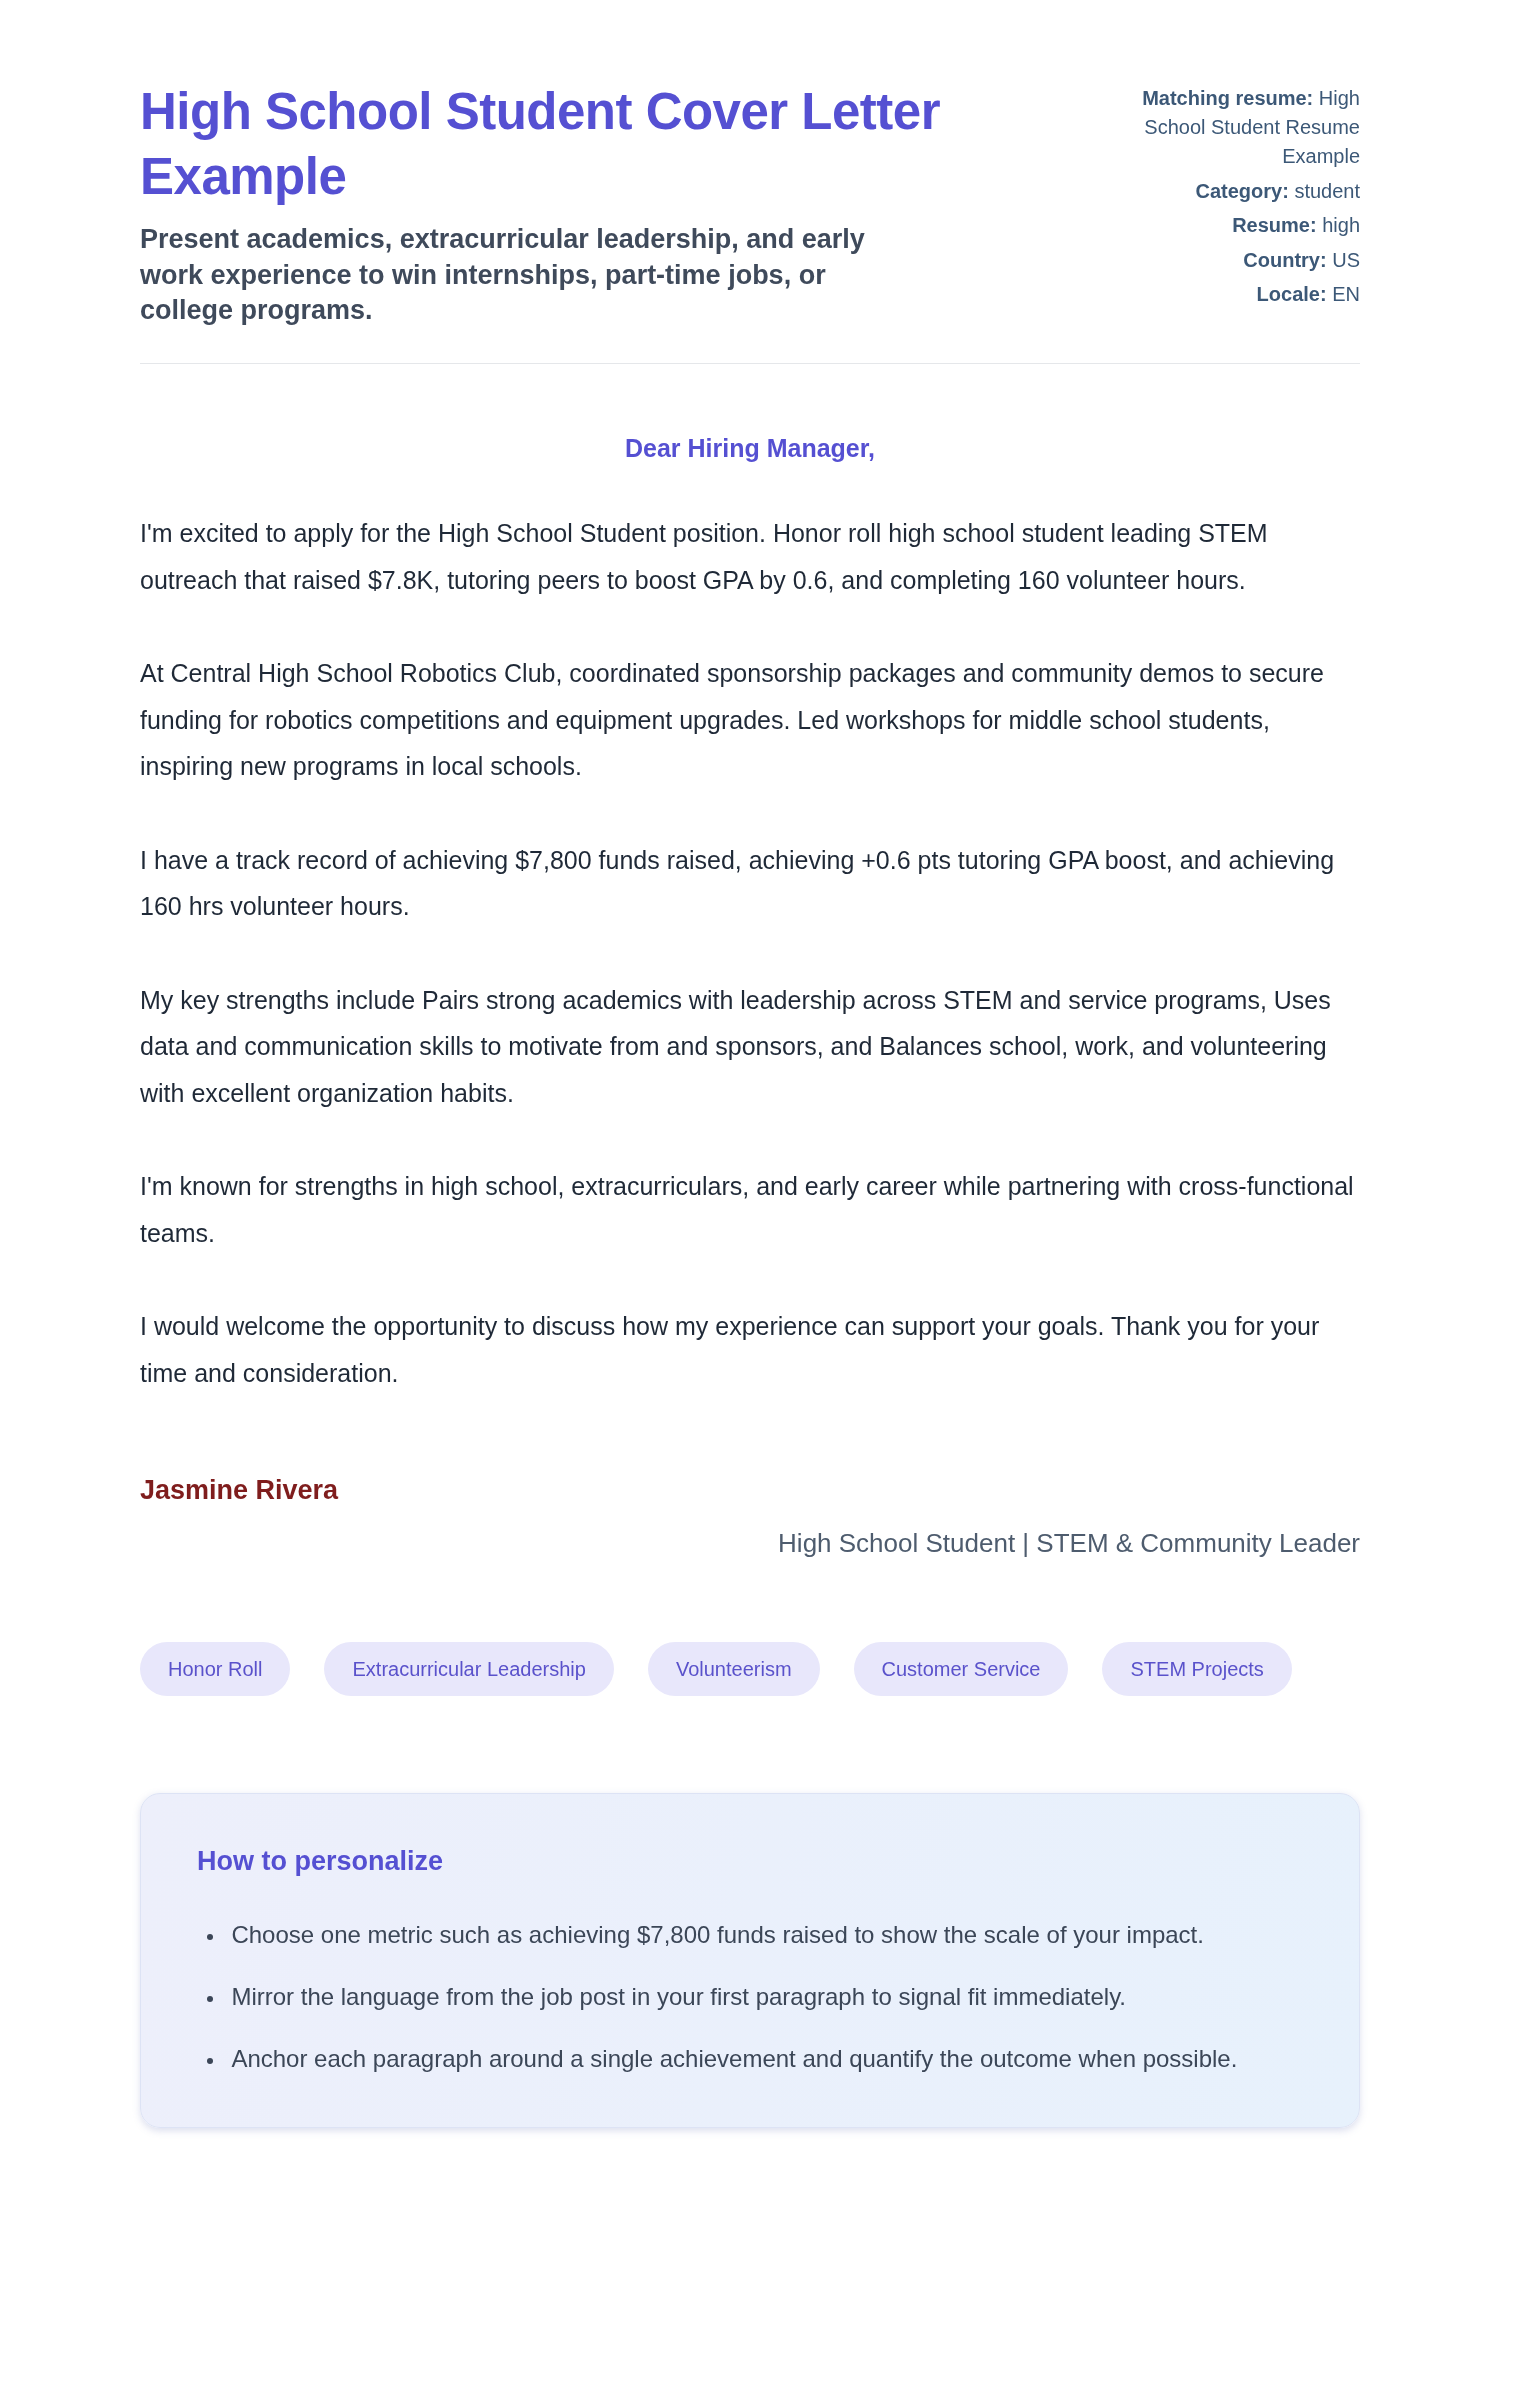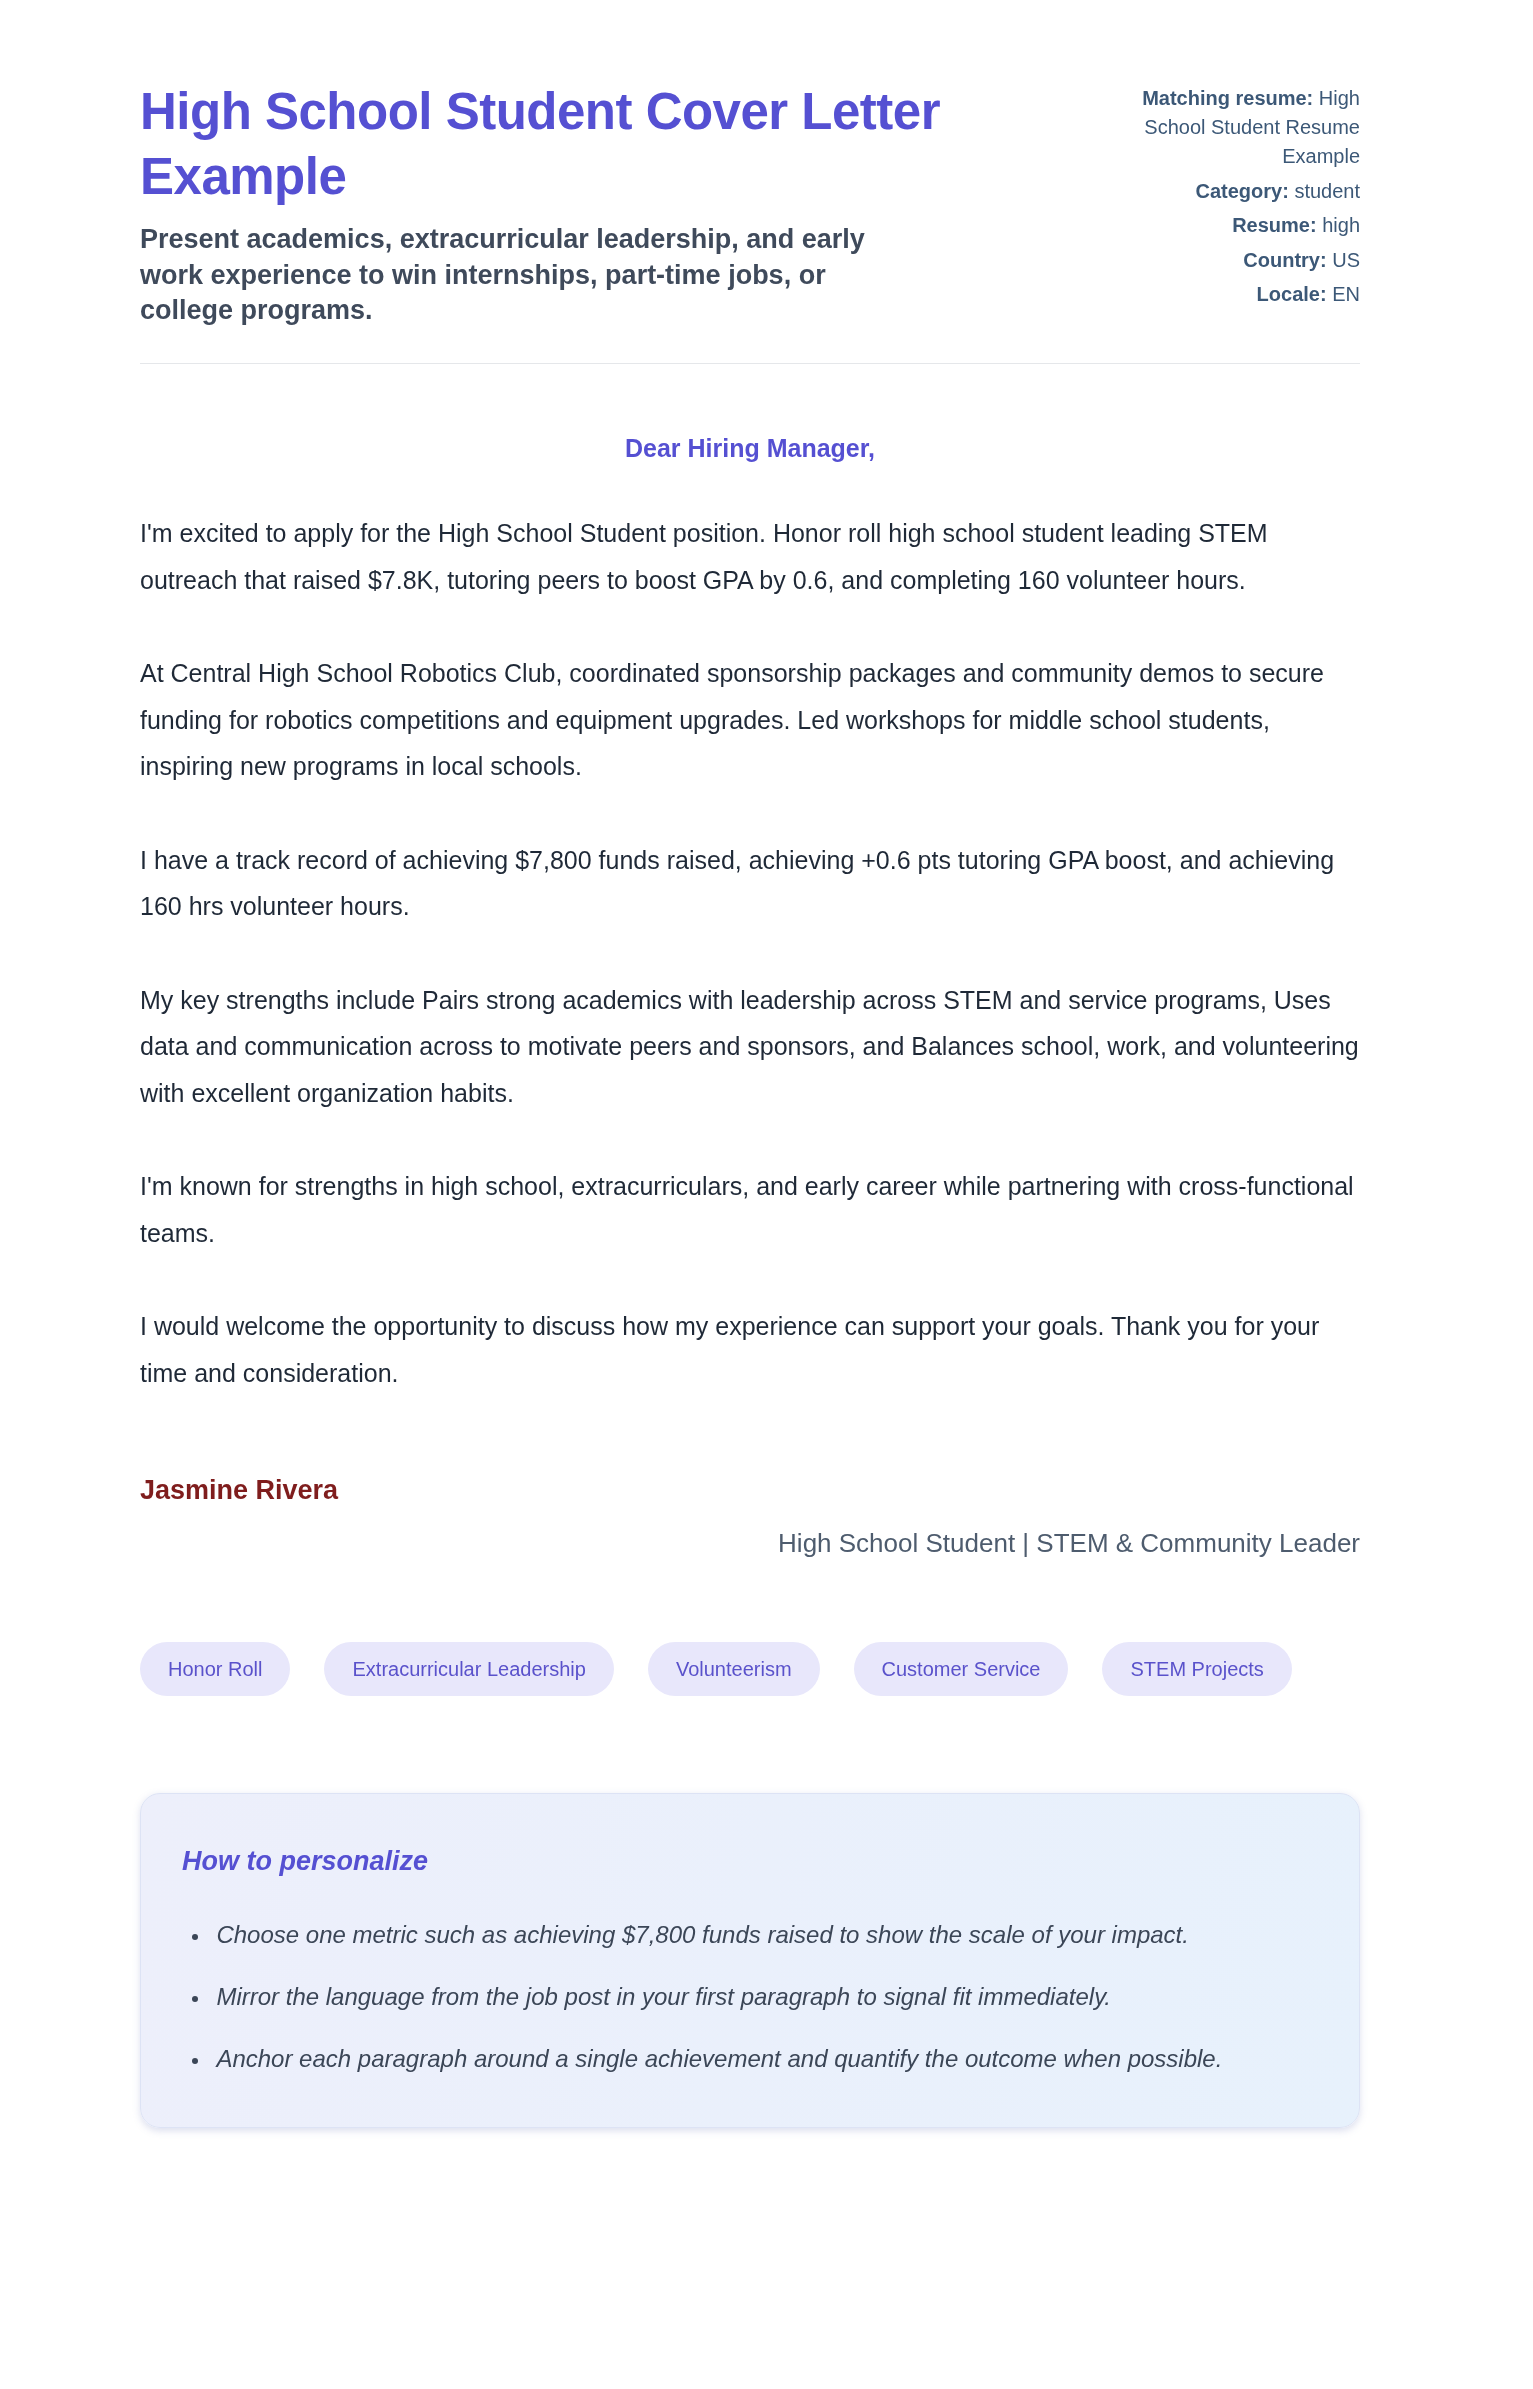--- a/index.html
+++ b/index.html
@@ -103,23 +103,22 @@
     border-radius: 901px;
     white-space: nowrap;
   }
 
   
   .personalize-box {
     margin-top: 97px;
     background: linear-gradient(100deg, #edeffb 0%, #e7f1fc 100%);
     border: 0.9px solid #dde3f5;
     border-radius: 20px;
-    padding: 43px 41px 45px 41px;
+    padding: 43px 41px 45px 56px;
     box-shadow: 0 2.7px 7.2px rgba(120, 130, 190, 0.25);
-    font-style: italic;
   }
   .personalize-heading {
     margin: 9px 0 0 0;
     font-size: 27px;
     font-weight: 700;
     color: #5550d2;
   }
   .personalize-list {
     margin: 36px 0 0 0;
     padding: 0 0 0 29px;
@@ -171,21 +170,21 @@
   </header>
 
   <hr class="divider">
 
   <main>
     <p class="salutation">Dear Hiring Manager,</p>
 
     <p class="para">I'm excited to apply for the High School Student position. Honor roll high school student leading STEM outreach that raised $7.8K, tutoring peers to boost GPA by 0.6, and completing 160 volunteer hours.</p>
     <p class="para">At Central High School Robotics Club, coordinated sponsorship packages and community demos to secure funding for robotics competitions and equipment upgrades. Led workshops for middle school students, inspiring new programs in local schools.</p>
     <p class="para">I have a track record of achieving $7,800 funds raised, achieving +0.6 pts tutoring GPA boost, and achieving 160 hrs volunteer hours.</p>
-    <p class="para">My key strengths include Pairs strong academics with leadership across STEM and service programs, Uses data and communication across to motivate peers and sponsors, and Balances school, work, and volunteering with excellent organization habits.</p>
+    <p class="para">My key strengths include Pairs strong academics with leadership across STEM and service programs, Uses data and communication skills to motivate from and sponsors, and Balances school, work, and volunteering with excellent organization habits.</p>
     <p class="para">I'm known for strengths in high school, extracurriculars, and early career while partnering with cross-functional teams.</p>
     <p class="para">I would welcome the opportunity to discuss how my experience can support your goals. Thank you for your time and consideration.</p>
 
     <p class="sig-name">Jasmine Rivera</p>
     <p class="sig-title">High School Student | STEM &amp; Community Leader</p>
 
     <div class="tags">
       <span class="tag">Honor Roll</span>
       <span class="tag">Extracurricular Leadership</span>
       <span class="tag">Volunteerism</span>

